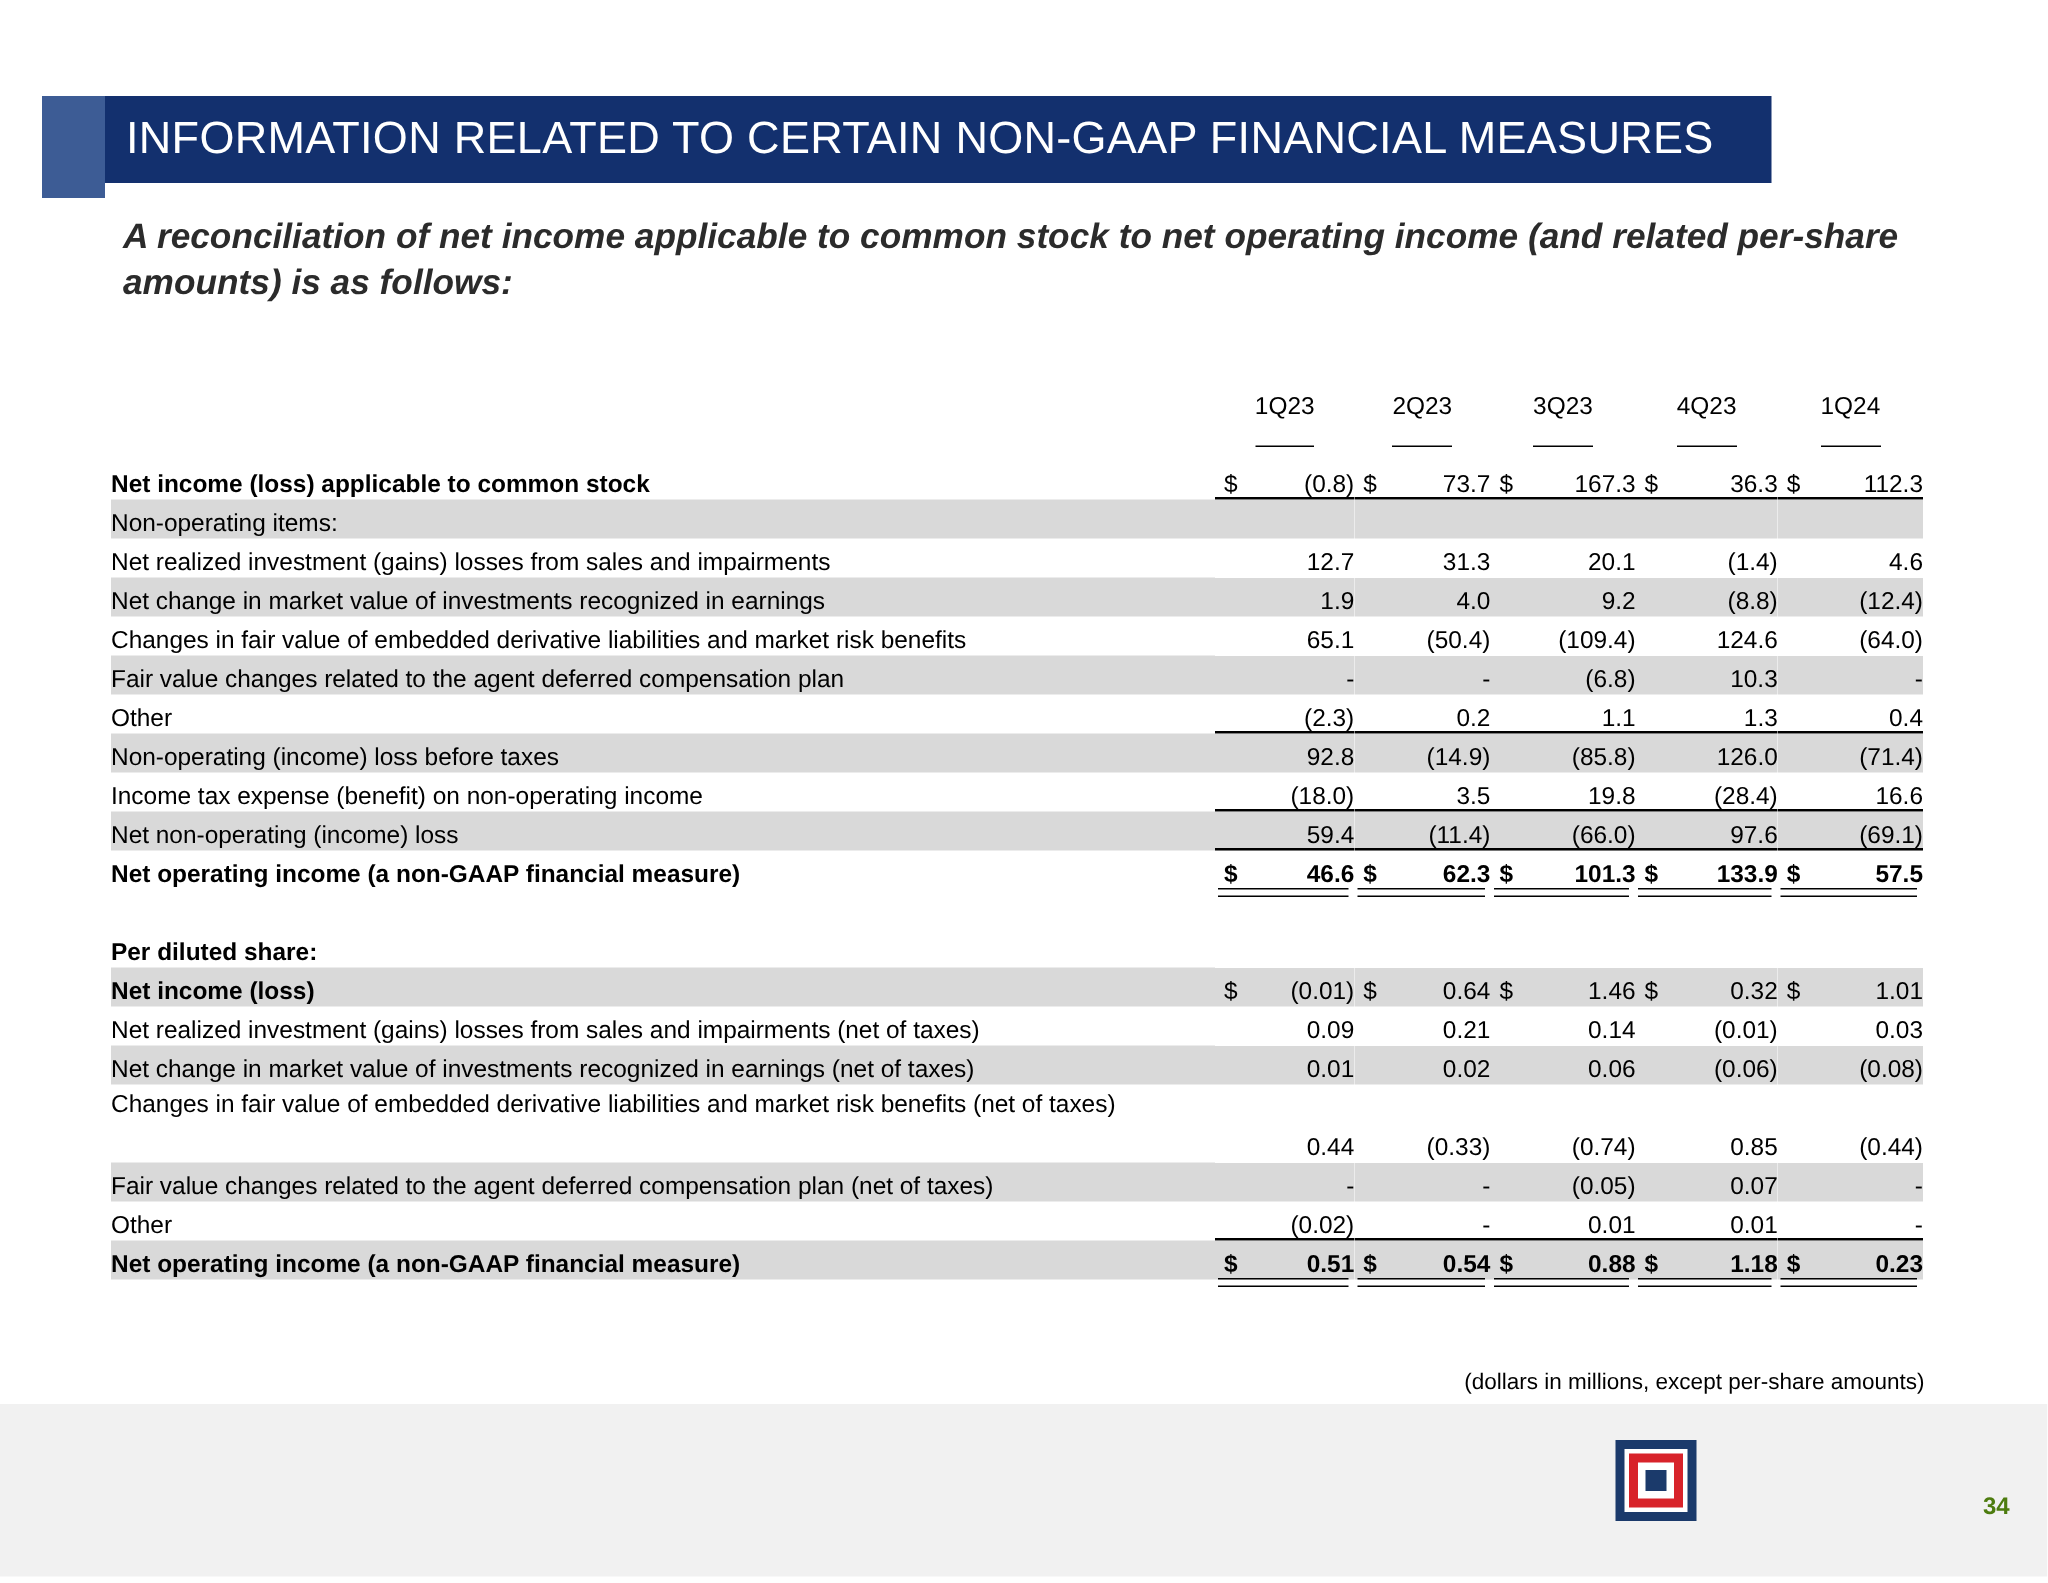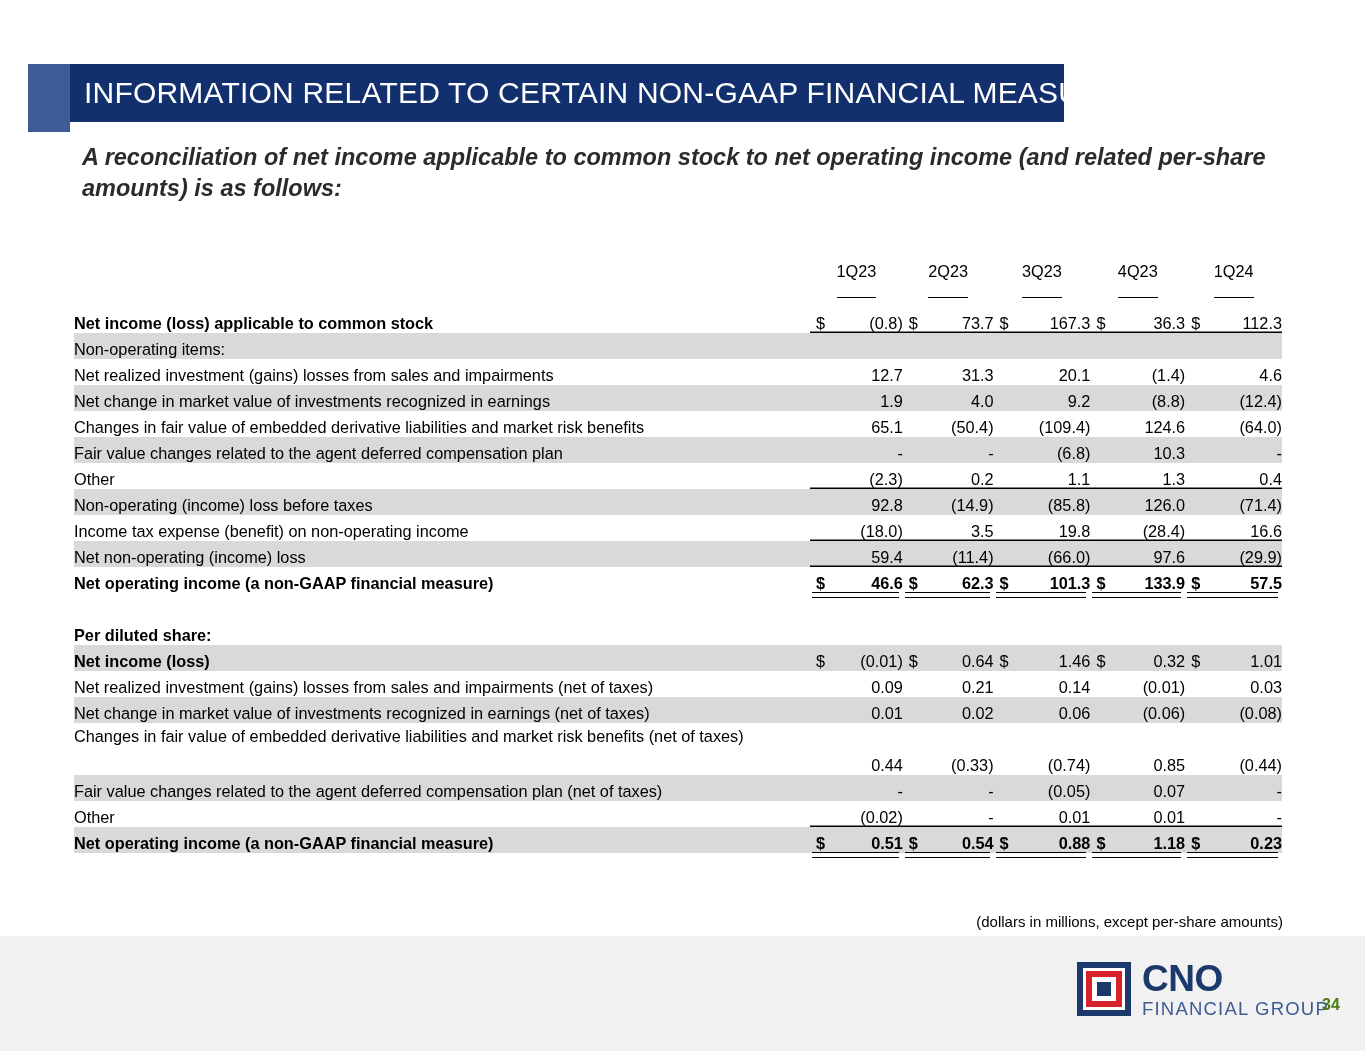--- a/index.html
+++ b/index.html
@@ -23,21 +23,21 @@
     left: 28px;
     top: 64px;
     width: 42px;
     height: 68px;
     background: #3d5c95;
   }
   #title-bar {
     position: absolute;
     left: 70px;
     top: 64px;
-    width: 994px;
+    width: 1111px;
     height: 58px;
     background: #13306e;
     display: flex;
     align-items: center;
   }
   #title-text {
     color: #ffffff;
     font-size: 30px;
     font-weight: 400;
     letter-spacing: 0.2px;
@@ -326,21 +326,21 @@
       <td class="num-cell rule-bot-num">(28.4)</td>
       <td class="num-cell rule-bot-num">16.6</td>
     </tr>
 
     <tr class="r shade">
       <td class="label-cell ind1">Net non-operating (income) loss</td>
       <td class="num-cell rule-bot-num">59.4</td>
       <td class="num-cell rule-bot-num">(11.4)</td>
       <td class="num-cell rule-bot-num">(66.0)</td>
       <td class="num-cell rule-bot-num">97.6</td>
-      <td class="num-cell rule-bot-num">(29.9)</td>
+      <td class="num-cell rule-bot-num">(69.1)</td>
     </tr>
 
     <tr class="r">
       <td class="label-cell ind0 bold">Net operating income (a non-GAAP financial measure)</td>
       <td class="num-cell bold dbl-under"><span class="dollar">$</span><span>46.6</span></td>
       <td class="num-cell bold dbl-under"><span class="dollar">$</span><span>62.3</span></td>
       <td class="num-cell bold dbl-under"><span class="dollar">$</span><span>101.3</span></td>
       <td class="num-cell bold dbl-under"><span class="dollar">$</span><span>133.9</span></td>
       <td class="num-cell bold dbl-under"><span class="dollar">$</span><span>57.5</span></td>
     </tr>
@@ -430,18 +430,14 @@
 <div id="logo-wrap">
   <div id="logo-mark">
     <div class="ring-red">
       <div>
         <div class="ring-white">
           <div class="core"></div>
         </div>
       </div>
     </div>
   </div>
-  <div id="logo-words">
-    <div id="logo-cno">CNO</div>
-    <div id="logo-fg">FINANCIAL GROUP</div>
-  </div>
 </div>
 <div id="page-number">34</div>
 
 </body></html>

